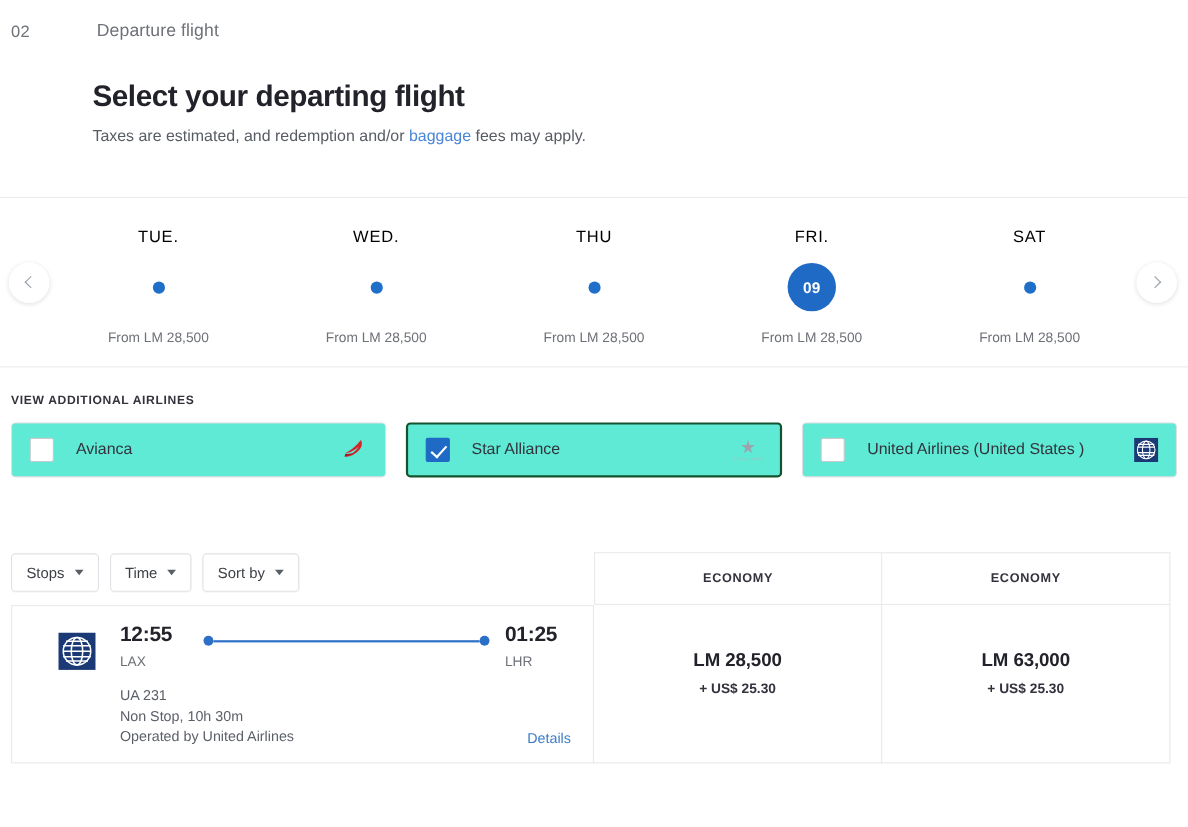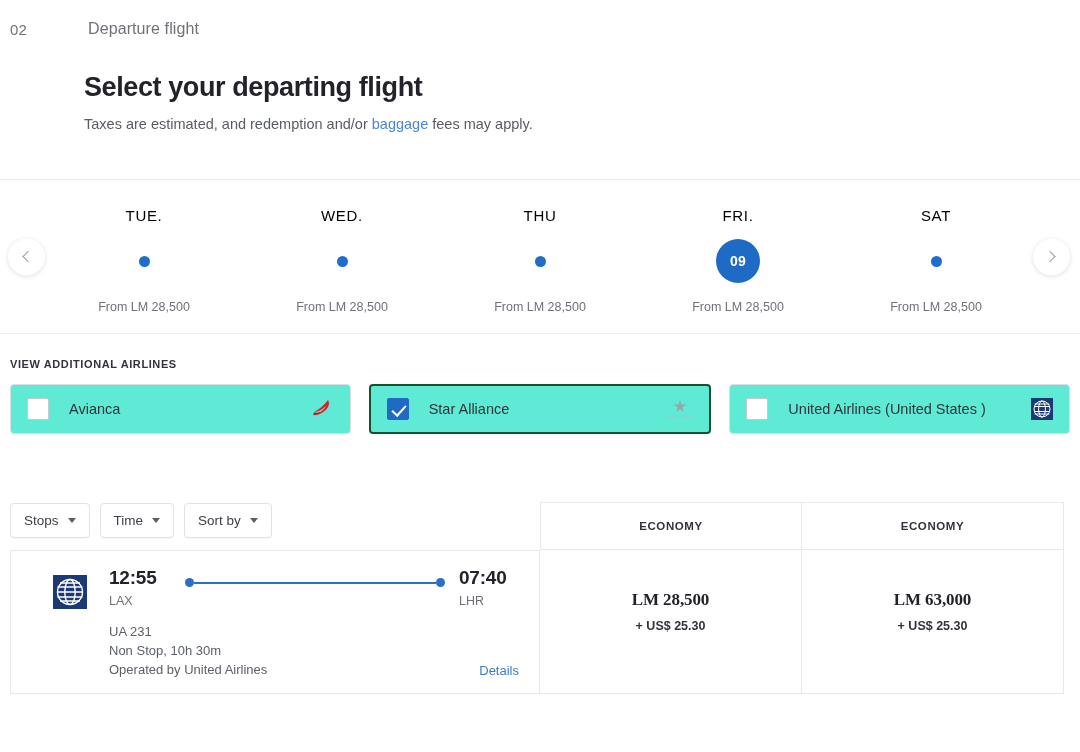--- a/index.html
+++ b/index.html
@@ -254,21 +254,20 @@
     display: flex;
     flex-direction: column;
     align-items: center;
     padding-top: 40px;
   }
   .price-main {
     font-size: 17px;
     font-weight: bold;
     color: #22222a;
     letter-spacing: -.1px;
-    font-family: Liberation Serif, serif;
   }
   .price-tax {
     margin-top: 9px;
     font-size: 12.5px;
     font-weight: bold;
     color: #33333e;
   }
 
   .carrier-logo { width: 36px; flex: 0 0 auto; padding-top: 8px; }
   .flight-body { flex: 1; padding-left: 20px; }
@@ -480,21 +479,21 @@
             <div class="time-code">LAX</div>
           </div>
 
           <div class="path">
             <span class="path-dot"></span>
             <span class="path-line"></span>
             <span class="path-dot"></span>
           </div>
 
           <div class="time-block arr">
-            <div class="time-val">07:40</div>
+            <div class="time-val">01:25</div>
             <div class="time-code">LHR</div>
           </div>
         </div>
 
         <div class="meta-row">
           <div class="meta-lines">
             <div>UA 231</div>
             <div>Non Stop, 10h 30m</div>
             <div>Operated by United Airlines</div>
           </div>

